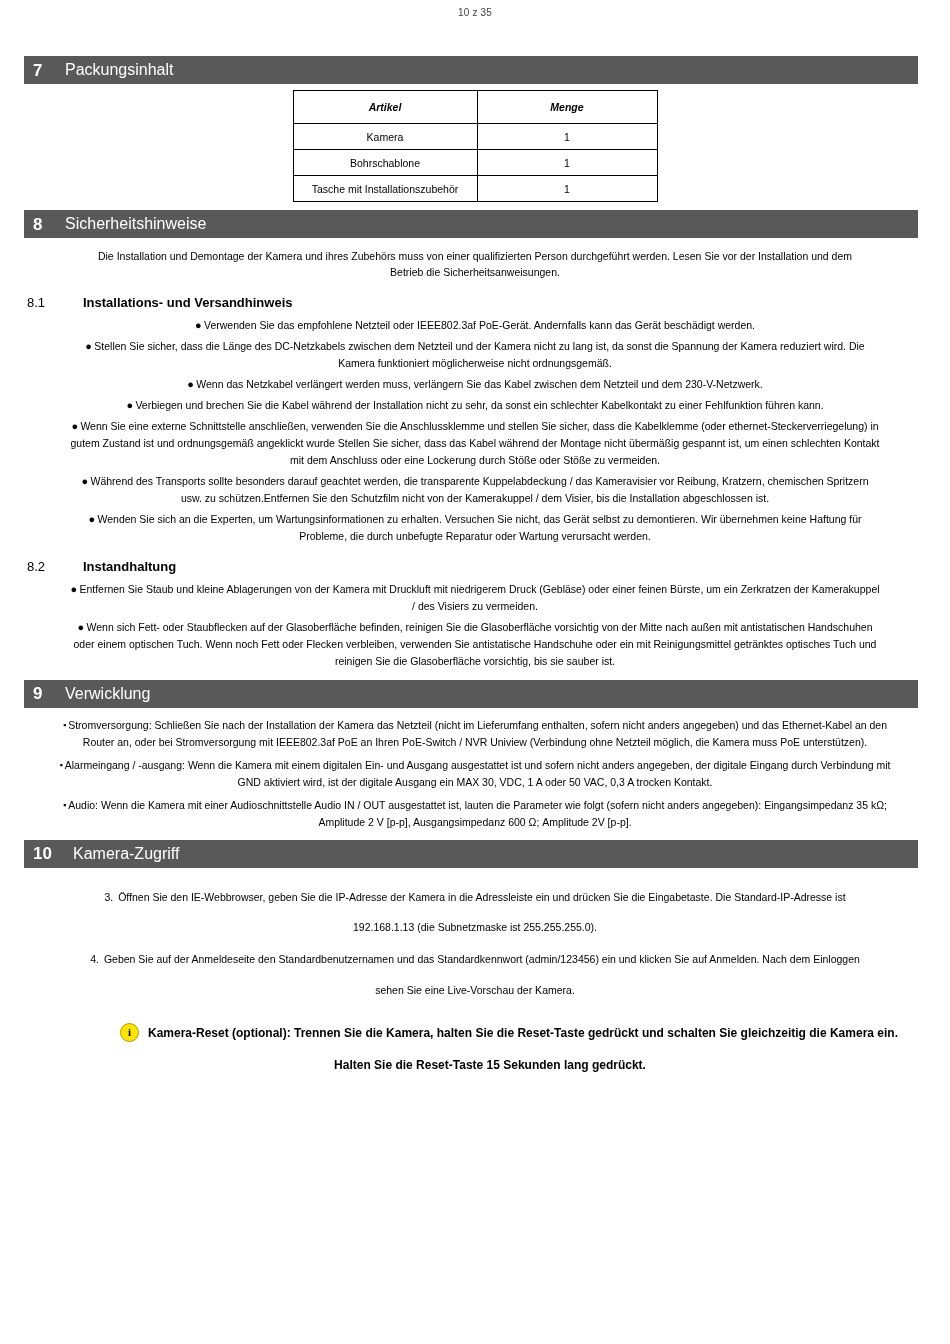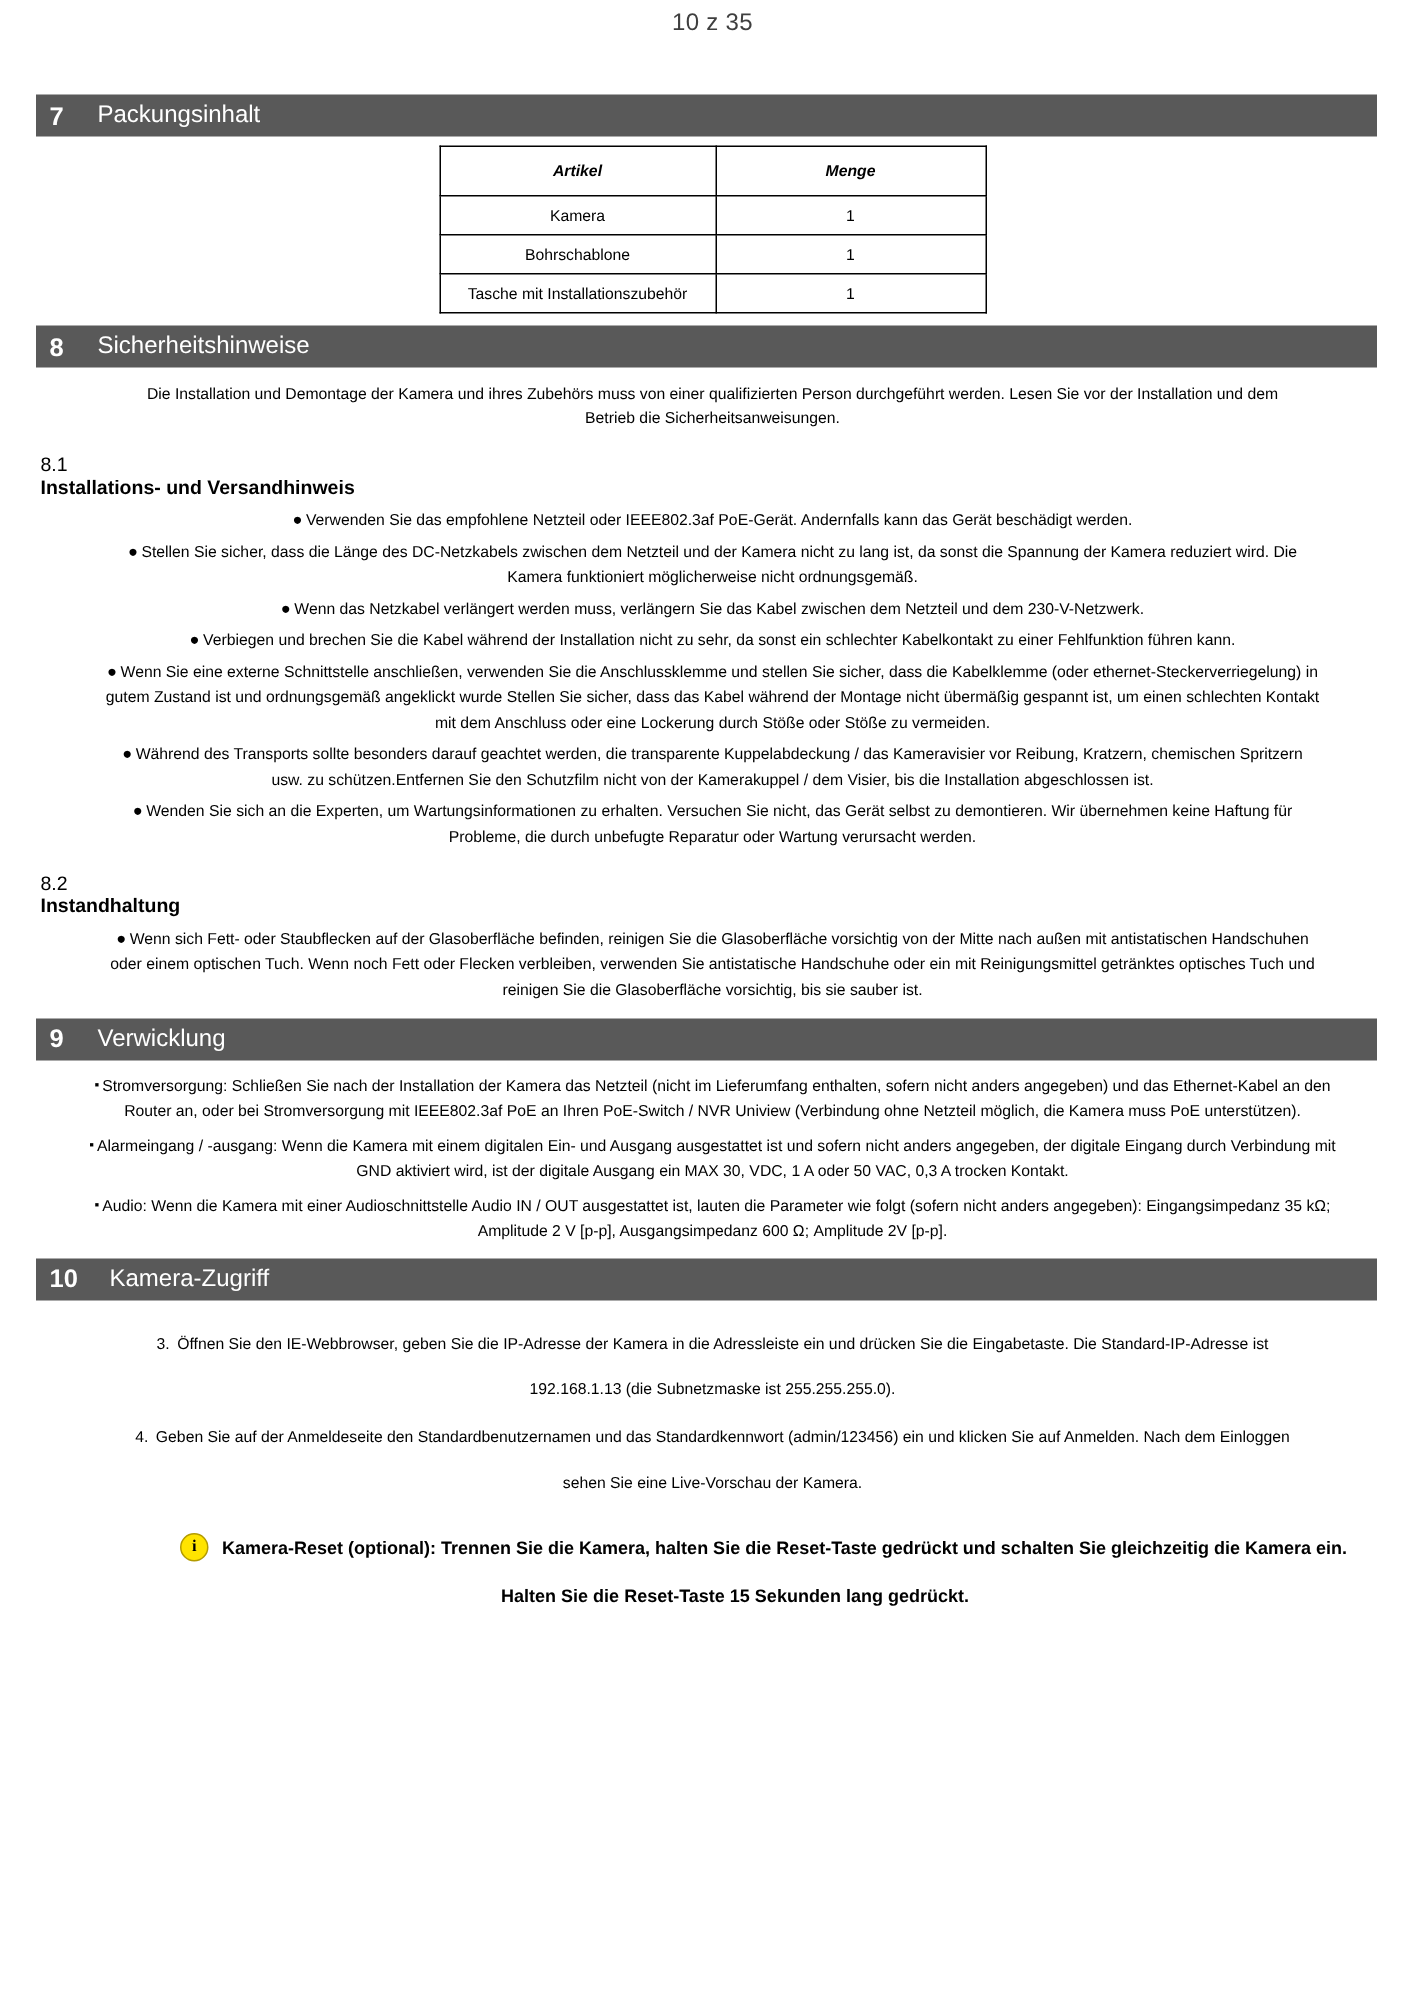--- a/index.html
+++ b/index.html
@@ -18,21 +18,21 @@
   .page {
     width: 950px;
     height: 1344px;
     position: relative;
     box-sizing: border-box;
   }
 
   
   .page-header {
     text-align: center;
-    font-size: 16px;
+    font-size: 10px;
     color: #3f3f3f;
     padding-top: 7px;
     letter-spacing: 0.2px;
   }
 
   
   .section-bar {
     margin: 0 32px 0 24px;
     background: #595959;
     color: #ffffff;
@@ -57,21 +57,20 @@
     padding-left: 6px;
     line-height: 1;
   }
 
   
   .subhead {
     display: flex;
     align-items: baseline;
     margin: 14px 0 4px 0;
     padding-left: 27px;
-    flex-direction: column;
   }
   .subhead .sh-num {
     font-size: 13px;
     width: 56px;
     color: #000;
   }
   .subhead .sh-title {
     font-size: 13px;
     font-weight: bold;
   }
@@ -275,20 +274,21 @@
     <li><span class="bullet">●</span><span>Während des Transports  sollte besonders darauf geachtet werden, die transparente Kuppelabdeckung / das Kameravisier vor Reibung, Kratzern, chemischen Spritzern usw. zu schützen.Entfernen Sie den Schutzfilm nicht von der Kamerakuppel / dem Visier, bis die Installation abgeschlossen ist.</span></li>
     <li><span class="bullet">●</span><span>Wenden Sie sich an die Experten, um Wartungsinformationen zu erhalten.  Versuchen Sie nicht, das Gerät selbst zu demontieren.  Wir übernehmen keine Haftung für Probleme, die durch unbefugte Reparatur oder Wartung verursacht werden.</span></li>
   </ul>
 
   <div class="subhead">
     <span class="sh-num">8.2</span>
     <span class="sh-title">Instandhaltung</span>
   </div>
 
   <ul class="big-bullets">
+    <li><span class="bullet">●</span><span>Entfernen Sie Staub und kleine Ablagerungen von der Kamera mit Druckluft mit niedrigerem Druck (Gebläse) oder einer feinen Bürste, um ein Zerkratzen der Kamerakuppel / des Visiers zu vermeiden.</span></li>
     <li><span class="bullet">●</span><span>Wenn sich Fett- oder Staubflecken auf der Glasoberfläche befinden, reinigen Sie die Glasoberfläche vorsichtig von der Mitte nach außen mit antistatischen Handschuhen oder einem optischen Tuch.   Wenn noch Fett oder Flecken verbleiben, verwenden Sie antistatische Handschuhe oder  ein mit Reinigungsmittel getränktes optisches Tuch  und reinigen Sie die Glasoberfläche vorsichtig, bis sie sauber ist.</span></li>
   </ul>
 
   <div class="section-bar" style="margin-top:10px;">
     <span class="sec-num">9</span>
     <span class="sec-title">Verwicklung</span>
   </div>
 
   <ul class="small-bullets">
     <li><span class="bullet-sm">▪</span><span>Stromversorgung: Schließen Sie nach der Installation der Kamera das Netzteil (nicht im Lieferumfang enthalten, sofern nicht anders angegeben) und das Ethernet-Kabel an den Router an, oder bei Stromversorgung mit IEEE802.3af PoE an Ihren PoE-Switch / NVR Uniview (Verbindung ohne Netzteil möglich, die Kamera muss PoE unterstützen).</span></li>

